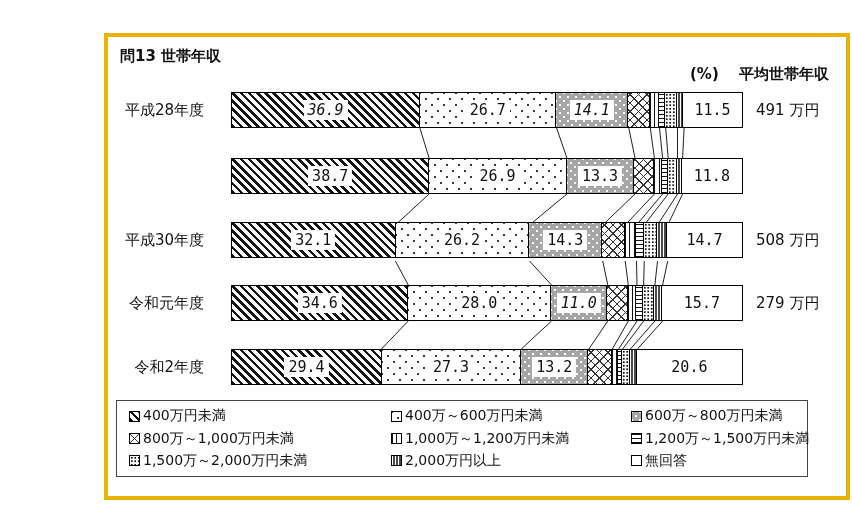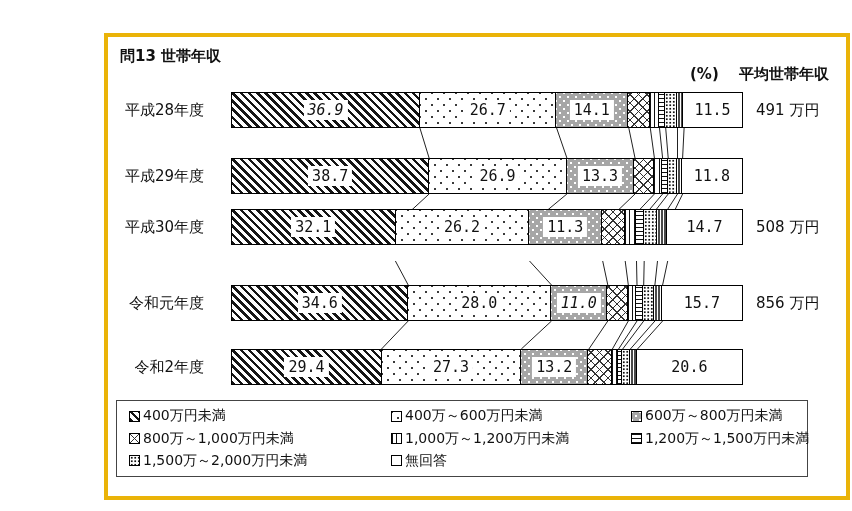--- a/index.html
+++ b/index.html
@@ -100,67 +100,66 @@
       </svg>
   <div class="brow" style="top: 55px;">
         <div class="ylab">平成28年度</div>
         <div class="bar">
           <div class="seg p0" style="width: 36.9%; font-style: italic;">
             <span class="slab">36.9</span>
           </div>
           <div class="seg p1" style="width: 26.7%;">
             <span class="slab">26.7</span>
           </div>
-          <div class="seg p2" style="width: 14.1%;">
+          <div class="seg p2" style="width: 14.1%; font-style: italic;">
             <span class="slab">14.1</span>
           </div>
           <div class="seg p3" style="width: 4.2%;"></div>
           <div class="seg p4" style="width: 1.8%;"></div>
           <div class="seg p5" style="width: 1.2%;"></div>
           <div class="seg p6" style="width: 2.3%;"></div>
           <div class="seg p7" style="width: 1.3%;"></div>
           <div class="seg p8" style="width: 11.5%;">
             <span class="slab">11.5</span>
           </div>
         </div>
         <div class="avg">491 万円</div>
       </div>
       <div class="brow" style="top: 121px;">
-        <div class="ylab">平成29年度</div>
         <div class="bar">
           <div class="seg p0" style="width: 38.7%;">
             <span class="slab">38.7</span>
           </div>
           <div class="seg p1" style="width: 26.9%;">
             <span class="slab">26.9</span>
           </div>
           <div class="seg p2" style="width: 13.3%;">
             <span class="slab">13.3</span>
           </div>
           <div class="seg p3" style="width: 3.8%;"></div>
           <div class="seg p4" style="width: 1.6%;"></div>
           <div class="seg p5" style="width: 1.1%;"></div>
           <div class="seg p6" style="width: 1.8%;"></div>
           <div class="seg p7" style="width: 1%;"></div>
           <div class="seg p8" style="width: 11.8%; text-decoration: underline;">
             <span class="slab">11.8</span>
           </div>
         </div>
       </div>
-      <div class="brow" style="top: 172px;">
+      <div class="brow" style="top: 185px;">
         <div class="ylab">平成30年度</div>
         <div class="bar">
           <div class="seg p0" style="width: 32.1%;">
             <span class="slab">32.1</span>
           </div>
           <div class="seg p1" style="width: 26.2%;">
             <span class="slab">26.2</span>
           </div>
           <div class="seg p2" style="width: 14.3%;">
-            <span class="slab">11.3</span>
+            <span class="slab">14.3</span>
           </div>
           <div class="seg p3" style="width: 4.4%;"></div>
           <div class="seg p4" style="width: 2.2%;"></div>
           <div class="seg p5" style="width: 1.5%;"></div>
           <div class="seg p6" style="width: 2.6%;"></div>
           <div class="seg p7" style="width: 2%;"></div>
           <div class="seg p8" style="width: 14.7%;">
             <span class="slab">14.7</span>
           </div>
         </div>
@@ -180,21 +179,21 @@
           </div>
           <div class="seg p3" style="width: 4%;"></div>
           <div class="seg p4" style="width: 1.7%;"></div>
           <div class="seg p5" style="width: 1.3%;"></div>
           <div class="seg p6" style="width: 2.2%;"></div>
           <div class="seg p7" style="width: 1.5%;"></div>
           <div class="seg p8" style="width: 15.7%;">
             <span class="slab">15.7</span>
           </div>
         </div>
-        <div class="avg">856 万円</div>
+        <div class="avg">279 万円</div>
       </div>
       <div class="brow" style="top: 312px;">
         <div class="ylab">令和2年度</div>
         <div class="bar">
           <div class="seg p0" style="width: 29.4%;">
             <span class="slab">29.4</span>
           </div>
           <div class="seg p1" style="width: 27.3%;">
             <span class="slab">27.3</span>
           </div>
@@ -235,17 +234,21 @@
       </div>
       <div class="litem">
         <span class="swatch p5"></span>
         <span class="ltext">1,200万～1,500万円未満</span>
       </div>
       <div class="litem">
         <span class="swatch p6"></span>
         <span class="ltext">1,500万～2,000万円未満</span>
       </div>
       <div class="litem">
+        <span class="swatch p7"></span>
+        <span class="ltext">2,000万円以上</span>
+      </div>
+      <div class="litem">
         <span class="swatch p8"></span>
         <span class="ltext">無回答</span>
       </div>
     </div>
 </div>
 
 </body></html>

